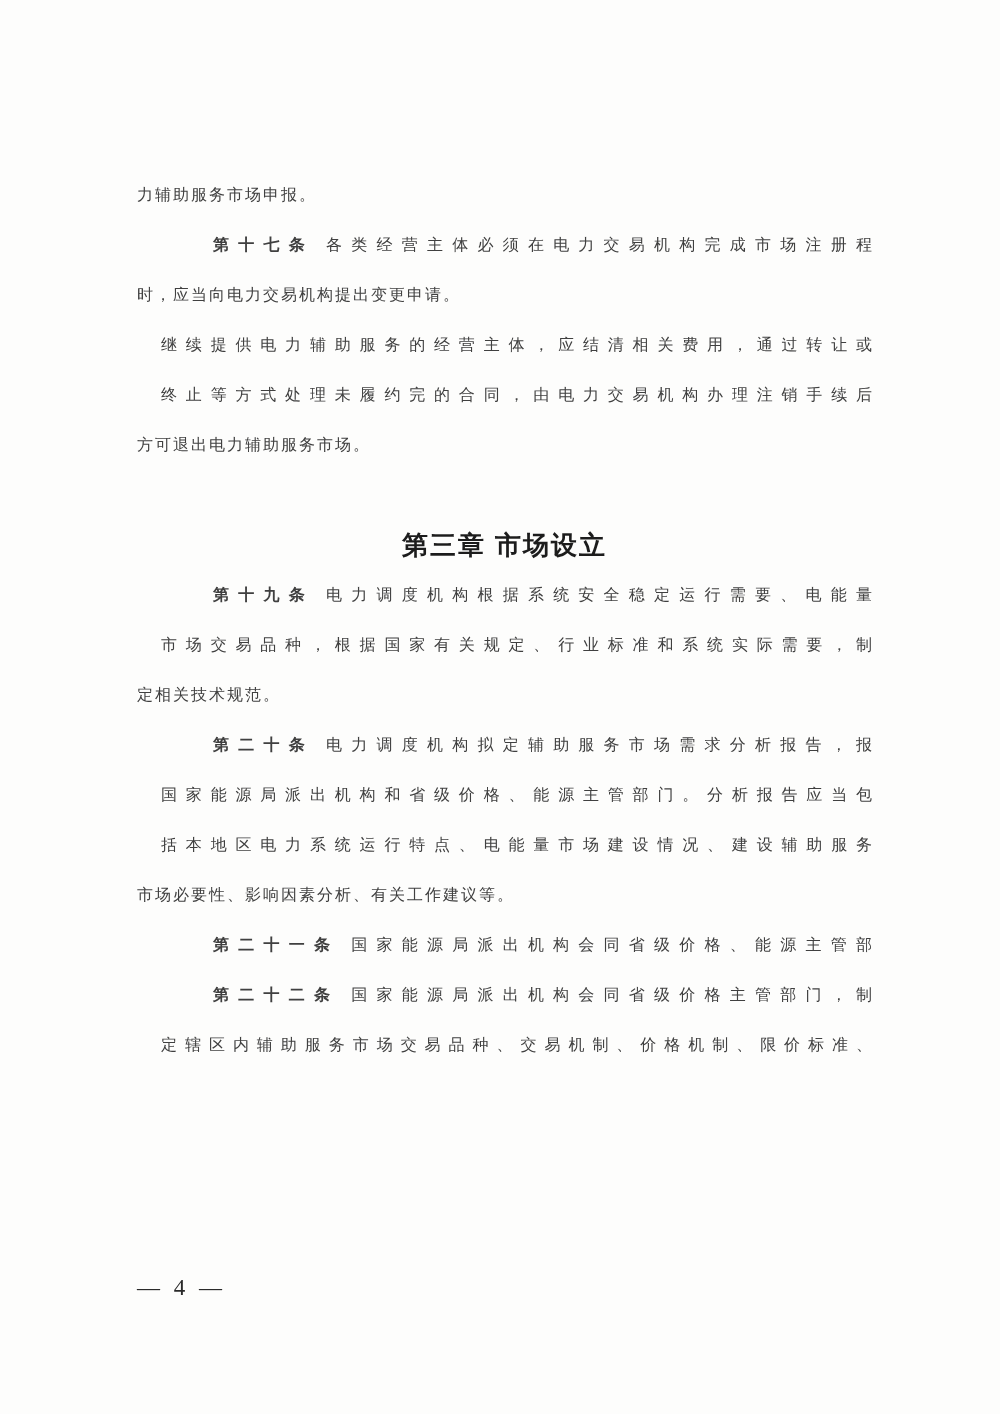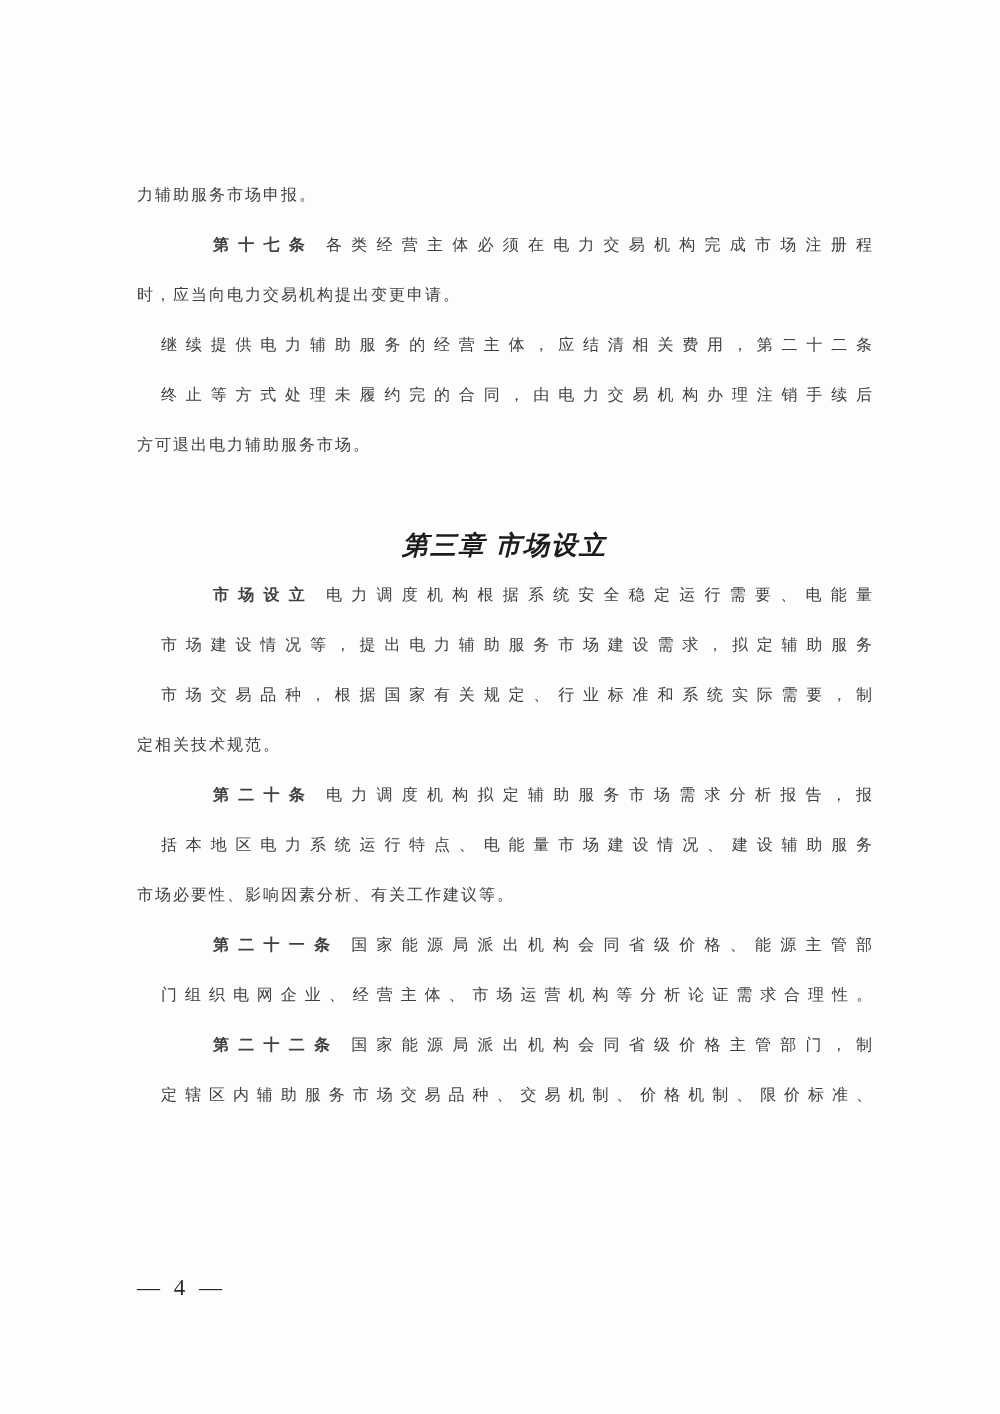--- a/index.html
+++ b/index.html
@@ -48,21 +48,20 @@
   }
   .heading-line {
     margin-top: 50px;
     text-align: center;
     text-align-last: center;
     font-family: "Liberation Sans", sans-serif;
     font-weight: 700;
     font-size: 26px;
     letter-spacing: 2px;
     color: #1c1c1c;
-    font-style: italic;
   }
   .footer {
     position: absolute;
     left: 137px;
     top: 1263px;
     height: 50px;
     line-height: 50px;
     font-size: 23px;
     letter-spacing: 4px;
     color: #2a2a2a;
@@ -74,43 +73,42 @@
 <div class="page">
   <div class="body-text">
 
     <div class="line short">力辅助服务市场申报。</div>
 
     <div class="line full indent">
       <span class="lead">第十七条</span><span>各类经营主体必须在电力交易机构完成市场注册程</span>
     </div>
     <div class="line short">时，应当向电力交易机构提出变更申请。</div>
 
-    <div class="line full">继续提供电力辅助服务的经营主体，应结清相关费用，第二十二条</div>
+    <div class="line full">继续提供电力辅助服务的经营主体，应结清相关费用，通过转让或</div>
     <div class="line full">终止等方式处理未履约完的合同，由电力交易机构办理注销手续后</div>
     <div class="line short">方可退出电力辅助服务市场。</div>
 
     <div class="line heading-line">第三章 市场设立</div>
 
     <div class="line full indent">
-      <span class="lead">市场设立</span><span>电力调度机构根据系统安全稳定运行需要、电能量</span>
+      <span class="lead">第十九条</span><span>电力调度机构根据系统安全稳定运行需要、电能量</span>
     </div>
-    <div class="line full">市场建设情况等，提出电力辅助服务市场建设需求，拟定辅助服务</div>
     <div class="line full">市场交易品种，根据国家有关规定、行业标准和系统实际需要，制</div>
     <div class="line short">定相关技术规范。</div>
 
     <div class="line full indent">
       <span class="lead">第二十条</span><span>电力调度机构拟定辅助服务市场需求分析报告，报</span>
     </div>
+    <div class="line full">国家能源局派出机构和省级价格、能源主管部门。分析报告应当包</div>
     <div class="line full">括本地区电力系统运行特点、电能量市场建设情况、建设辅助服务</div>
     <div class="line short">市场必要性、影响因素分析、有关工作建议等。</div>
 
     <div class="line full indent">
       <span class="lead">第二十一条</span><span>国家能源局派出机构会同省级价格、能源主管部</span>
     </div>
-    <div class="line full">门组织电网企业、经营主体、市场运营机构等分析论证需求合理性。</div>
 
     <div class="line full indent">
       <span class="lead">第二十二条</span><span>国家能源局派出机构会同省级价格主管部门，制</span>
     </div>
     <div class="line full">定辖区内辅助服务市场交易品种、交易机制、价格机制、限价标准、</div>
 
   </div>
 
   <div class="footer">— 4 —</div>
 </div>

